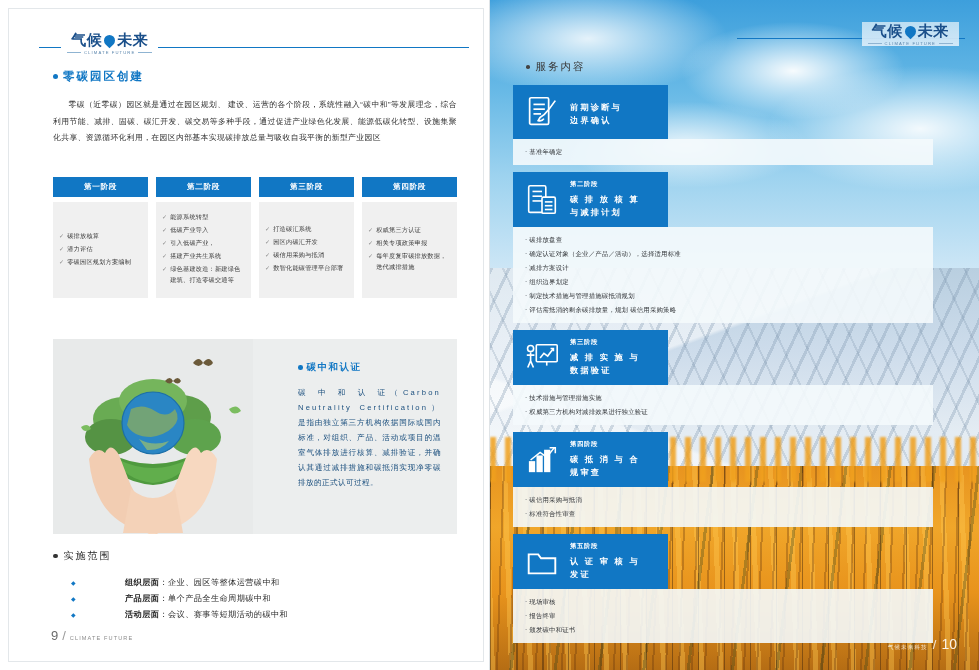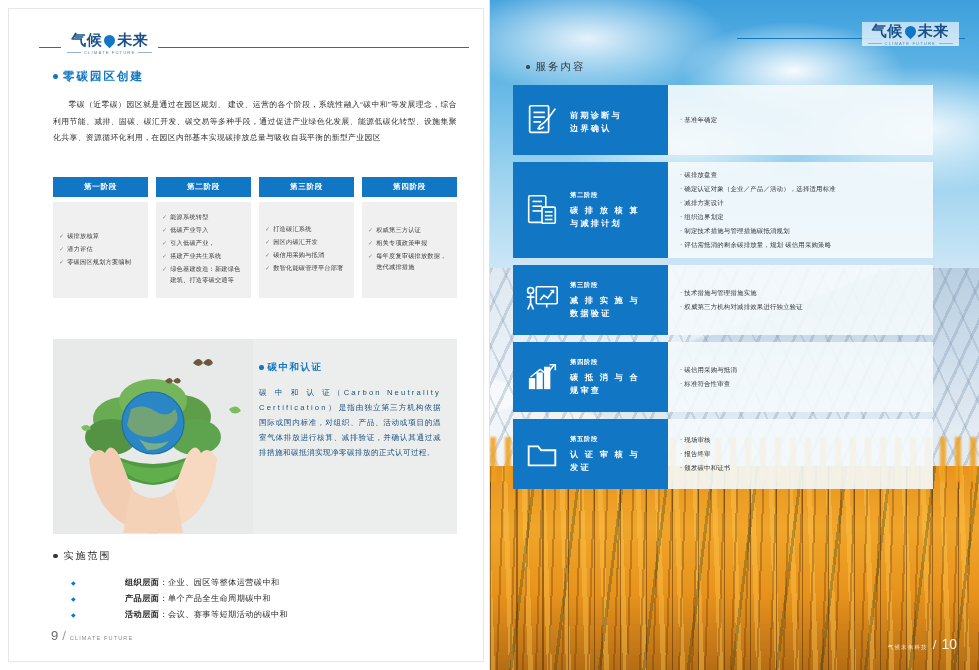--- a/index.html
+++ b/index.html
@@ -73,21 +73,21 @@
   }
   .stage-item .tick{ color:#8a8a8a; font-size:6px; flex:0 0 auto; line-height:10.5px;}
   .stage-c1 .stage-body{ justify-content:center; }
 
   
   .panel{
     position:absolute; left:44px; top:330px; width:404px; height:195px;
     background:#eceeee; display:flex;
   }
   .panel-img{ width:200px; height:195px; position:relative; overflow:hidden; background:#e6e8e8;}
-  .panel-text{ flex:1; padding:22px 16px 10px 6px; }
+  .panel-text{ flex:1; padding:22px 16px 10px 6px;margin-left:39px; }
   .cert-title{
     font-size:9.5px; font-weight:bold; color:#1177c4; letter-spacing:1.5px;
     display:flex; align-items:center; gap:4px; margin-bottom:11px;
   }
   .cert-title .dot{ width:4.5px;height:4.5px;border-radius:50%;background:#1177c4;}
   .cert-body{
     font-size:7.6px; line-height:15px; color:#1b4f7e; font-weight:normal;
     text-align:justify; letter-spacing:.4px;
   }
   .cert-body .lead{ letter-spacing:2.2px; }
@@ -166,21 +166,21 @@
   }
 
   .sec-title-r{
     position:absolute; left:36px; top:60px; font-size:10.5px; color:#3a3a3a;
     letter-spacing:2px; display:flex; align-items:center; gap:6px; font-weight:400;
   }
   .sec-title-r .dot{ width:3.5px;height:3.5px;border-radius:50%;background:#444; }
 
   .svc-list{ position:absolute; left:23px; top:85px; width:420px; }
   .svc-row{
-    display:flex; margin-bottom:7px; min-height:70px;
+    display:flex; margin-bottom:7px; min-height:70px;flex-direction:column;
   }
   .svc-left{
     width:155px; background:#1177c4; color:#fff;
     display:flex; align-items:center; gap:9px; padding:8px 10px;
   }
   .svc-icon{ flex:0 0 auto; width:38px; height:38px; }
   .svc-icon svg{ width:38px; height:38px; display:block; }
   .svc-labels{ display:flex; flex-direction:column; justify-content:center; }
   .svc-stage{ font-size:6.4px; font-weight:bold; letter-spacing:.6px; margin-bottom:4px; }
   .svc-name{ font-size:8.2px; font-weight:bold; letter-spacing:2.2px; line-height:13px; }

